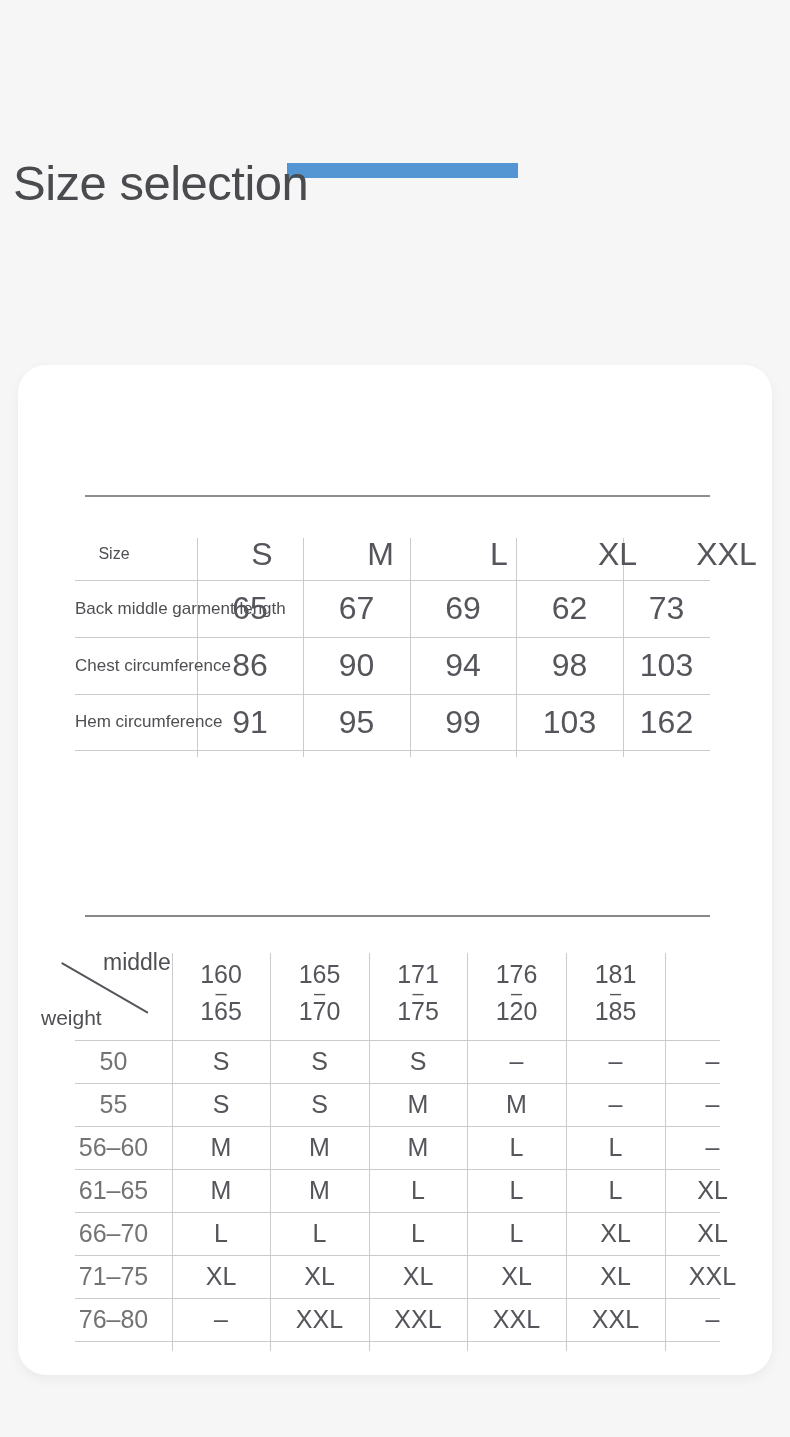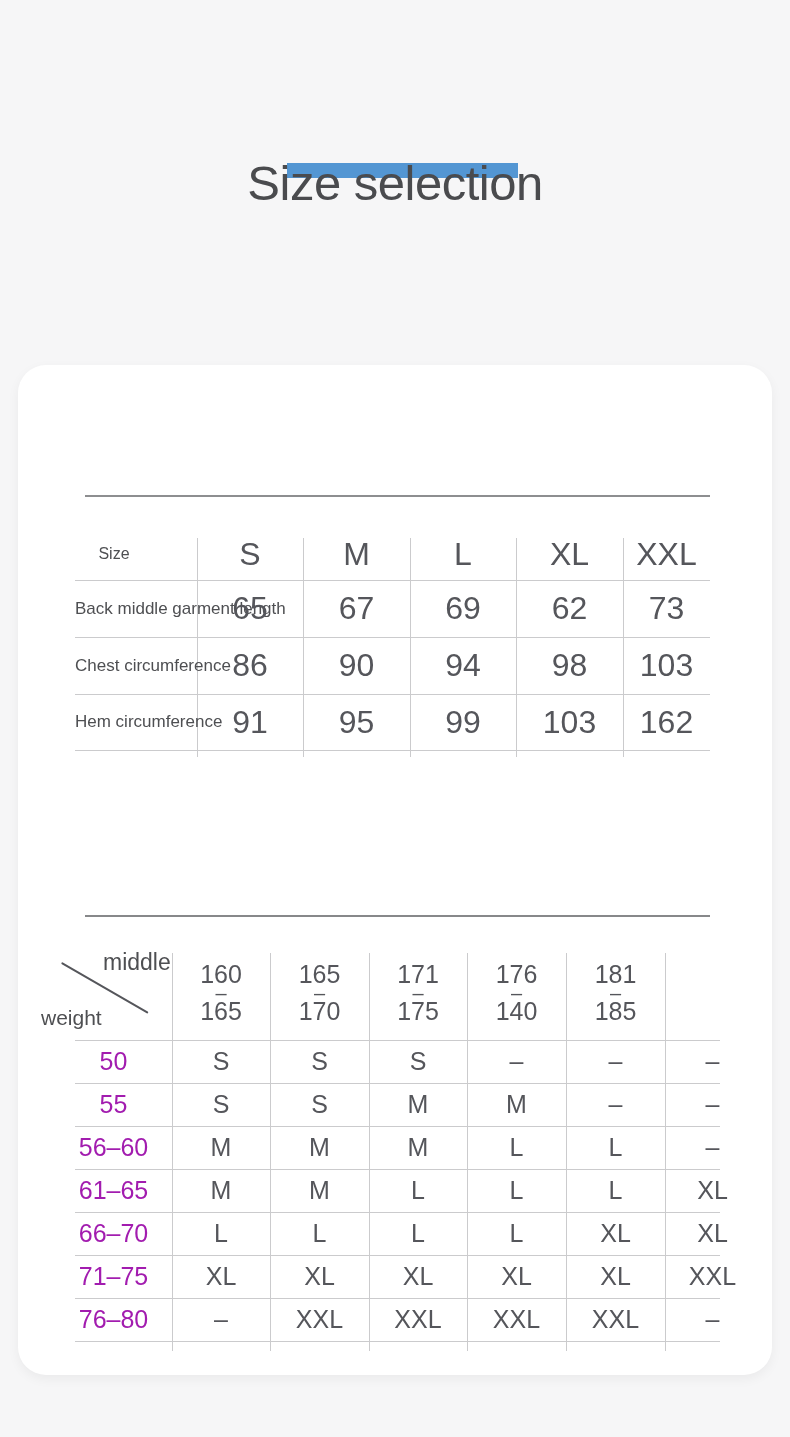--- a/index.html
+++ b/index.html
@@ -5,22 +5,22 @@
   html,body{margin:0;padding:0;background:#f6f6f7;}
   .page{
     position:relative;width:790px;height:1437px;margin:0 auto;
     background:#f6f6f7;overflow:hidden;
     font-family:"Liberation Sans",sans-serif;color:#55565b;
   }
   
   .title-highlight{position:absolute;left:287px;top:163px;width:231px;height:15px;background:#5396d3;z-index:1;}
   .page-title{
     position:absolute;left:0;right:0;top:124px;z-index:2;
-    text-align:center;font-size:49px;line-height:1.1;font-weight:400;
-    color:#4a4b4e;letter-spacing:-0.5px;
+    text-align:left;font-size:49px;line-height:1.1;font-weight:400;
+    color:#4a4b4e;letter-spacing:-0.5px;padding-left:13px;
   }
   
   .card{
     position:absolute;left:18px;top:365px;width:754px;height:1010px;
     background:#ffffff;border-radius:28px;box-shadow:0 4px 12px rgba(0,0,0,0.05);
   }
   
   .divider-strong{position:absolute;height:2px;background:#8d8e90;z-index:3;}
   .hline{position:absolute;height:1px;background:#cbcbcd;z-index:3;}
   .vline{position:absolute;width:1px;background:#cbcbcd;z-index:3;}
@@ -29,21 +29,21 @@
   .t1-row{display:grid;grid-template-columns:122px 106px 107px 106px 107px 87px;align-items:center;}
   .t1-rowlabel{
     font-size:17px;color:#4e4f52;text-align:center;
     padding-right:44px;white-space:nowrap;overflow:visible;
   }
   .t1-corner{font-size:16px;}
   .t1-big{font-size:32px;color:#55565b;text-align:center;}
   
   #fit-table{position:absolute;left:75px;top:945px;width:685px;z-index:4;}
   .t2-row{display:grid;grid-template-columns:97px 98px 99px 98px 99px 99px 95px;align-items:center;}
-  .t2-label{font-size:25px;color:#a21caf;text-align:center;padding-right:20px;white-space:nowrap;}
+  .t2-label{font-size:25px;color:#737373;text-align:center;padding-right:20px;white-space:nowrap;}
   .t2-val{font-size:25px;color:#55565b;text-align:center;}
   .t2-range{
     display:flex;flex-direction:column;align-items:center;justify-content:center;
     font-size:25px;line-height:23px;color:#55565b;height:95px;
   }
   .t2-range .dash{font-size:20px;line-height:14px;}
   
   .corner-height{position:absolute;left:103px;top:949px;font-size:23px;color:#4e4f52;z-index:5;}
   .corner-weight{position:absolute;left:41px;top:1006px;font-size:21px;color:#4e4f52;z-index:5;}
   .corner-diag{
@@ -62,21 +62,21 @@
 <div class="page">
 
   <div class="title-highlight" style="background: rgb(83, 150, 211);"></div>
   <h1 class="page-title">Size selection</h1>
 
   <div class="card"></div>
 
   <div class="divider-strong" style="left:85px;top:495px;width:625px;"></div>
 
   <div id="size-table">
-      <div class="t1-row" style="height: 52px;">
+      <div class="t1-row" style="height: 52px; gap: 12px;">
         <div class="t1-rowlabel t1-corner">Size</div>
         <div class="t1-big">S</div>
         <div class="t1-big">M</div>
         <div class="t1-big">L</div>
         <div class="t1-big">XL</div>
         <div class="t1-big">XXL</div>
       </div>
       <div class="t1-row" style="height: 57px;">
         <div class="t1-rowlabel">Back middle garment length</div>
         <div class="t1-big">65</div>
@@ -119,21 +119,21 @@
           <span>170</span>
         </div>
         <div class="t2-range">
           <span>171</span>
           <span class="dash">–</span>
           <span>175</span>
         </div>
         <div class="t2-range">
           <span>176</span>
           <span class="dash">–</span>
-          <span>140</span>
+          <span>120</span>
         </div>
         <div class="t2-range">
           <span>181</span>
           <span class="dash">–</span>
           <span>185</span>
         </div>
       </div>
       <div class="t2-row" style="height: 43px;">
         <div class="t2-label">50</div>
         <div class="t2-val">S</div>

